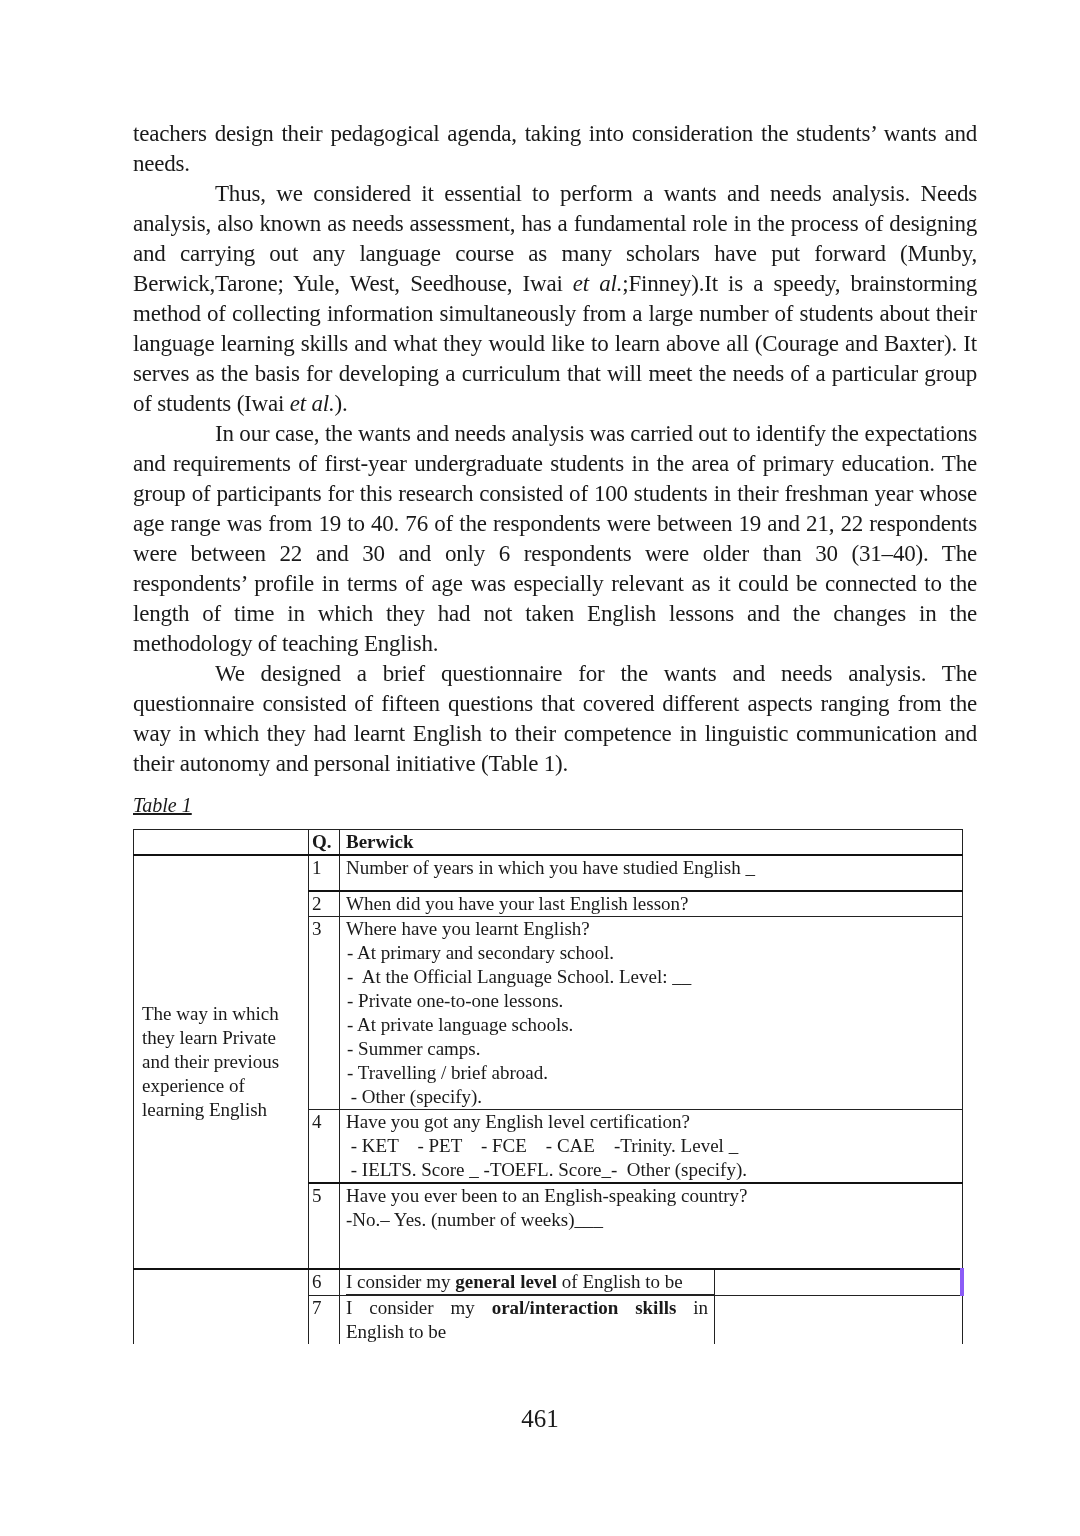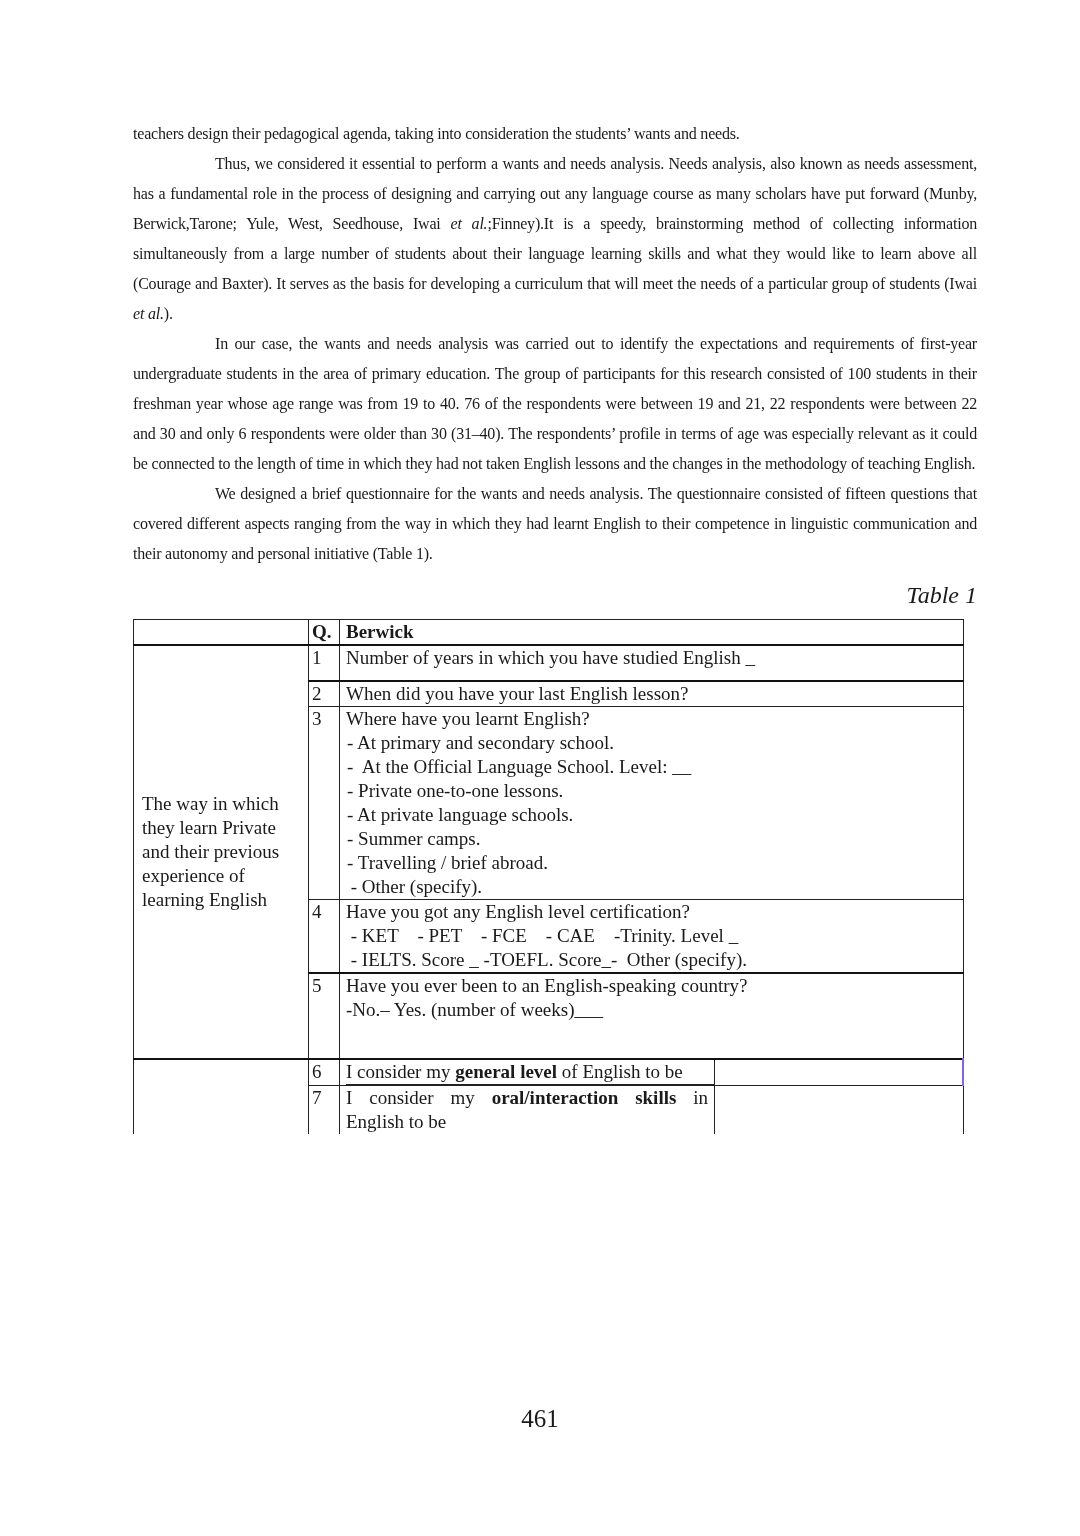--- a/index.html
+++ b/index.html
@@ -1,20 +1,20 @@
 <!DOCTYPE html>
 <html><head>
 <meta charset="utf-8">
 <style>
   html, body { margin:0; padding:0; background:#ffffff; }
   body { width:1080px; height:1536px; position:relative; overflow:hidden; color:#1a1a1a; font-family:"Liberation Serif", serif; }
   .page { position:absolute; left:133px; top:119px; width:844px; }
-  .para { font-size:16px; line-height:30px; text-align:justify; margin:0; letter-spacing:-0.2px; }
+  .para { font-size:23px; line-height:30px; text-align:justify; margin:0; letter-spacing:-0.2px; }
   .indent { text-indent:82px; }
-  .caption { text-align:right; font-style:italic; font-size:24px; margin:12px 0 10px 0; line-height:28px; }
+  .caption { text-align:left; font-style:italic; font-size:20px; margin:12px 0 10px 0; line-height:28px;text-decoration:underline; }
   table.qt { border-collapse:collapse; width:831px; font-size:19px; line-height:24px; table-layout:fixed; }
   table.qt td { border:1px solid #222; vertical-align:top; padding:0 6px; }
   table.qt .cat { width:158px; vertical-align:middle; padding:0 8px; line-height:24px; }
   table.qt .num { width:24px; padding:0 3px; }
   table.qt .hdr { font-weight:bold; }
   table.qt .thick-top td { border-top:2px solid #111; }
   .opt { display:block; padding-left:0; }
   .sub-table { display:flex; }
   .sub-left { width:362px; border-right:1px solid #222; padding-right:6px; text-align:justify; }
   .page-number { position:absolute; top:1405px; left:0; width:1080px; text-align:center; font-size:25px; }
@@ -75,21 +75,21 @@
     <tr class="thick-top">
       <td class="num">5</td>
       <td style="height:84px">
         <span class="opt">Have you ever been to an English-speaking country?</span>
         <span class="opt">-No.– Yes. (number of weeks)___</span>
       </td>
     </tr>
     <tr class="thick-top">
       <td class="cat" rowspan="2" style="border-bottom:none"></td>
       <td class="num">6</td>
-      <td style="padding:0 12px 0 6px;border-right:2px solid #8b5cf6">
+      <td style="padding:0 12px 0 6px;border-right:4px solid #8b5cf6">
         <div class="sub-table">
           <div class="sub-left" style="border-bottom:1px solid #222"><span>I consider my </span><b>general level</b><span> of English to be</span></div>
         </div>
       </td>
     </tr>
     <tr>
       <td class="num" style="border-bottom:none">7</td>
       <td style="padding:0 0 0 6px;border-top:none;border-bottom:none">
         <div class="sub-table">
           <div class="sub-left"><span>I consider my </span><b>oral/interaction skills</b><span> in English to be</span></div>

